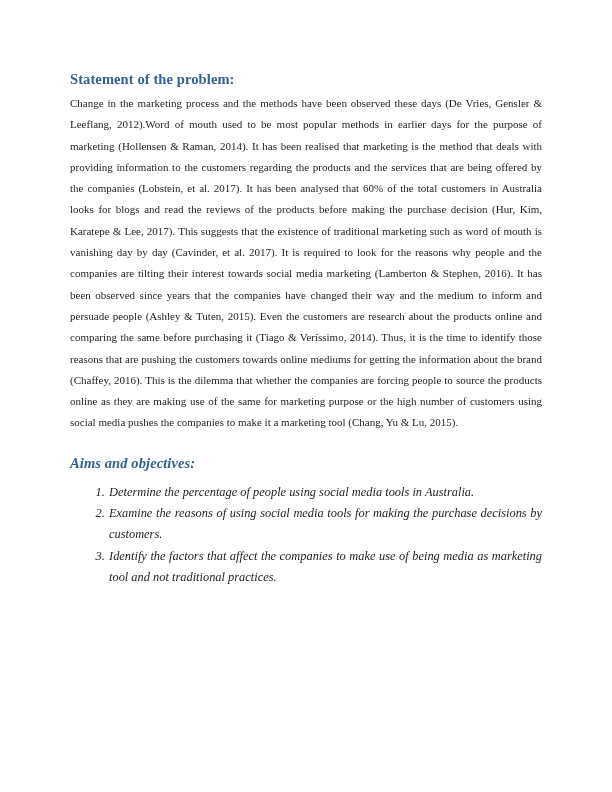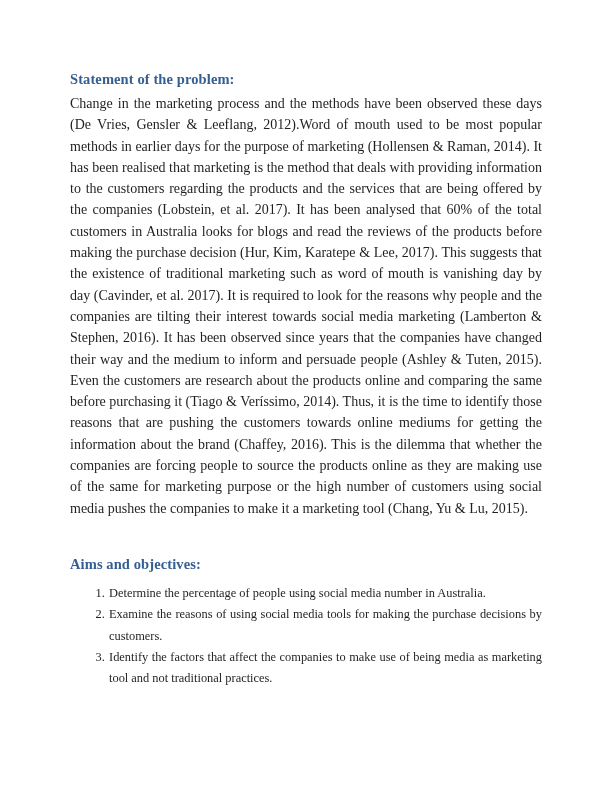--- a/index.html
+++ b/index.html
@@ -26,27 +26,28 @@
   .section-heading {
     font-family: "Liberation Serif", serif;
     font-size: 14.5px;
     font-weight: 700;
     color: var(--heading-color);
     letter-spacing: 0.1px;
     margin: 0 0 5px 0;
     line-height: 18px;
   }
   .body-paragraph {
-    font-size: 14px;
+    font-size: 11px;
     line-height: 21.3px;
     text-align: justify;
     margin: 0;
   }
   .section-aims {
-    margin-top: 36px;
+    margin-top: 20px;
+    font-style: italic;
   }
   .objectives-list {
     margin: 10px 0 0 0;
     padding-left: 38px;
   }
   .objective-item {
     font-size: 12.4px;
     line-height: 21.3px;
     text-align: justify;
     padding-left: 1px;
@@ -59,19 +60,19 @@
 <div class="page">
 
   <section class="section-statement">
     <h2 class="section-heading">Statement of the problem:</h2>
     <p class="body-paragraph">Change in the marketing process and the methods have been observed these days (De Vries, Gensler &amp; Leeflang, 2012).Word of mouth used to be most popular methods in earlier days for the purpose of marketing (Hollensen &amp; Raman, 2014). It has been realised that marketing is the method that deals with providing information to the customers regarding the products and the services that are being offered by the companies (Lobstein, et al. 2017). It has been analysed that 60% of the total customers in Australia looks for blogs and read the reviews of the products before making the purchase decision (Hur, Kim, Karatepe &amp; Lee, 2017). This suggests that the existence of traditional marketing such as word of mouth is vanishing day by day (Cavinder, et al.  2017). It is required to look for the reasons why people and the companies are tilting their interest towards social media marketing (Lamberton &amp; Stephen, 2016). It has been observed since years that the companies have changed their way and the medium to inform and persuade people (Ashley &amp; Tuten, 2015). Even the customers are research about the products online and comparing the same before purchasing it (Tiago &amp; Veríssimo, 2014). Thus, it is the time to identify those reasons that are pushing the customers towards online mediums for getting the information about the brand (Chaffey, 2016). This is the dilemma that whether the companies are forcing people to source the products online as they are making use of the same for marketing purpose or the high number of customers using social media pushes the companies to make it a marketing tool (Chang, Yu &amp; Lu, 2015).</p>
   </section>
 
   <section class="section-aims">
     <h2 class="section-heading">Aims and objectives:</h2>
     <ol class="objectives-list">
-      <li class="objective-item">Determine the percentage of people using social media number in Australia.</li>
+      <li class="objective-item">Determine the percentage of people using social media tools in Australia.</li>
       <li class="objective-item">Examine the reasons of using social media tools for making the purchase decisions by customers.</li>
       <li class="objective-item">Identify the factors that affect the companies to make use of being media as marketing tool and not traditional practices.</li>
     </ol>
   </section>
 
 </div>
 
 </body></html>

